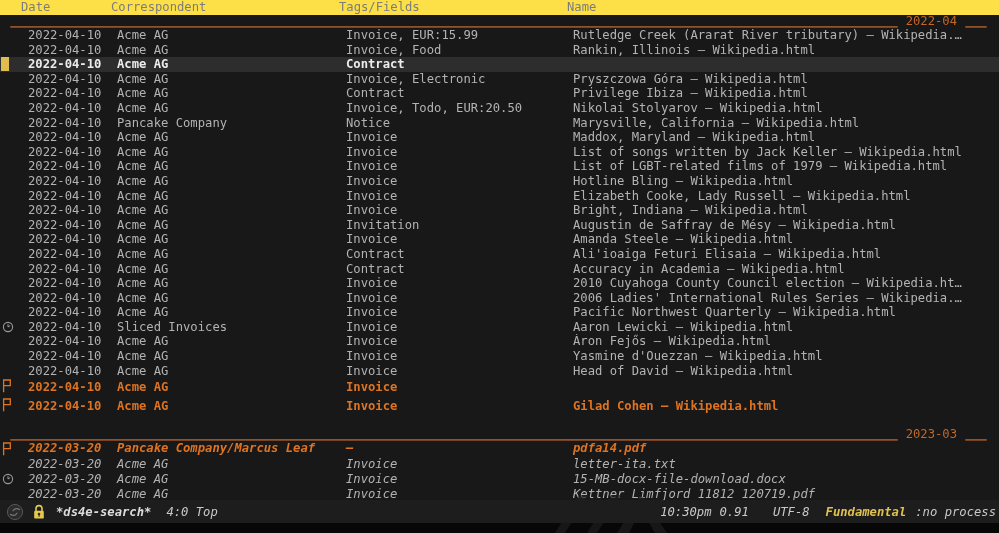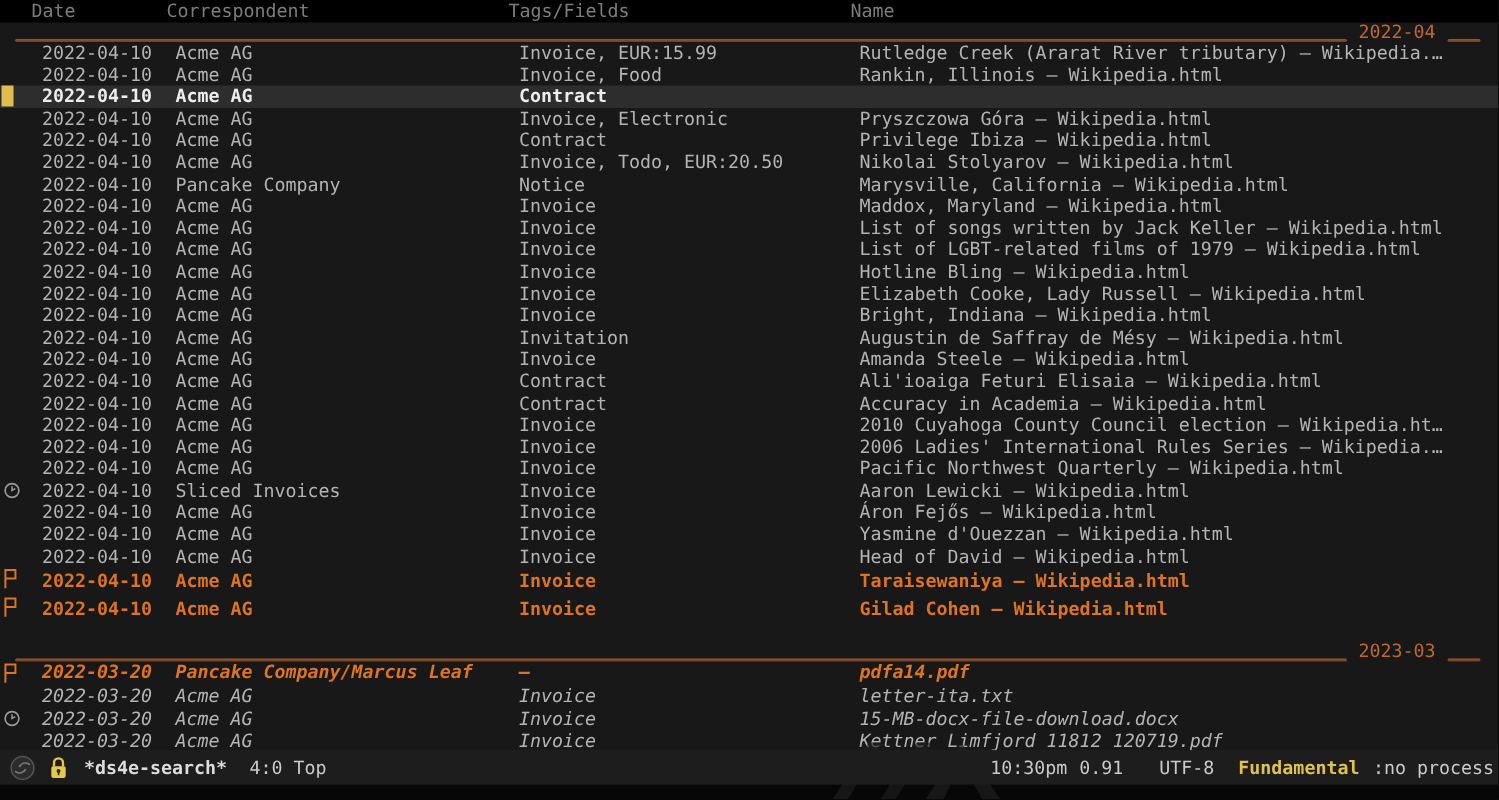--- a/index.html
+++ b/index.html
@@ -2,21 +2,21 @@
 <html><head>
 <meta charset="utf-8">
 <style>
   html,body{margin:0;padding:0;background:#000;}
   .screen{
     position:relative;width:999px;height:533px;overflow:hidden;
     background:#181818;color:#b3b3b3;
     font-family:"DejaVu Sans Mono",monospace;font-size:12.2px;
   }
   
-  .header-bar{position:relative;height:15px;background:#000000;color:#7c7c7c;line-height:15px;}
+  .header-bar{position:relative;height:15px;background:#fde047;color:#7c7c7c;line-height:15px;}
   .header-bar span{position:absolute;top:0;white-space:pre;}
   .h-date{left:21px}.h-corr{left:111px}.h-tags{left:339px}.h-name{left:567px}
   
   .separator{display:flex;align-items:flex-end;height:13px;padding:0 12px 0 10px;color:#c0682c;}
   .sep-line{height:2px;background:linear-gradient(180deg,#9a5a2e,#6e3c1f);border-radius:1px;}
   .sep-line.long{flex:1;margin-right:8px}
   .sep-line.short{width:22px;margin-left:8px}
   .sep-label{line-height:13px;white-space:pre;}
   
   .row{position:relative;height:14.6px;line-height:14.6px;}
@@ -28,21 +28,21 @@
   .c-name{left:573px;right:1px;overflow:hidden}
   .row.selected{background:#2d2d2d;color:#ededed;font-weight:bold;}
   .row.flagged{color:#de7422;font-weight:bold;}
   .cursor-block{position:absolute;left:1px;top:0;bottom:1px;width:8px;background:#e0bc4e;display:none;}
   .gutter-icon{position:absolute;left:2px;top:1px;display:none;}
   
   .statusbar{
     position:absolute;left:0;right:0;bottom:10px;height:23px;z-index:2;
     background:rgba(30,30,30,.94);display:flex;align-items:center;color:#c9c9c9;
   }
-  .statusbar .sb{white-space:pre;}
+  .statusbar .sb{white-space:pre;font-style:italic;}
   .sb-logo{margin-left:6px;display:flex;align-items:center;}
   .sb-lock{margin-left:8px;display:flex;align-items:center;}
   .sb-buffer{margin-left:10px;font-weight:bold;color:#dcdcdc;}
   .sb-pos{margin-left:15px;}
   .sb-spacer{flex:1;}
   .sb-time{margin-left:0;}
   .sb-load{margin-left:8px;}
   .sb-enc{margin-left:24px;}
   .sb-mode{margin-left:16px;font-weight:bold;color:#e2c14c;}
   .sb-proc{margin-left:9px;margin-right:3px;}
@@ -267,21 +267,20 @@
 
   <div class="row flagged">
 
     <svg class="gutter-icon flag-svg" width="10" height="14" viewBox="0 0 10 14" style="display: block;">
       <path d="M1.6 13.2 V1 H8.3 V6.6 H1.6" fill="none" stroke="#de7422" stroke-width="1.3"></path>
     </svg>
 
     <span class="cell c-date">2022-04-10</span>
     <span class="cell c-corr">Acme AG</span>
     <span class="cell c-tags">Invoice</span>
-    <span class="cell c-name">Taraisewaniya – Wikipedia.html</span>
   </div>
 
   <div class="row flagged">
 
     <svg class="gutter-icon flag-svg" width="10" height="14" viewBox="0 0 10 14" style="display: block;">
       <path d="M1.6 13.2 V1 H8.3 V6.6 H1.6" fill="none" stroke="#de7422" stroke-width="1.3"></path>
     </svg>
 
     <span class="cell c-date">2022-04-10</span>
     <span class="cell c-corr">Acme AG</span>

